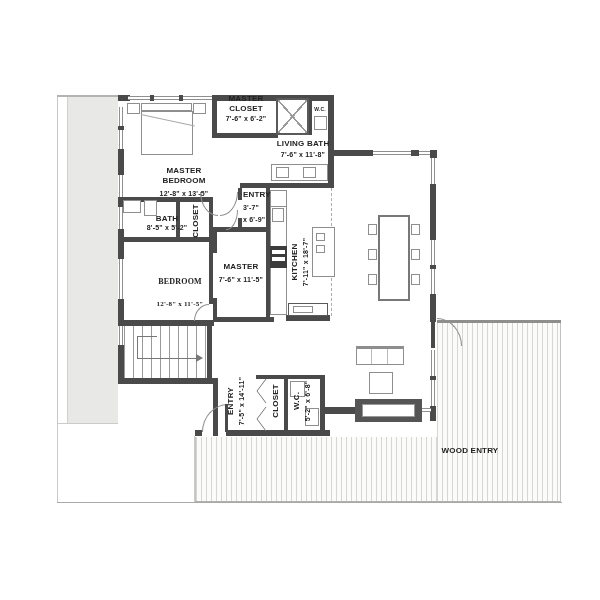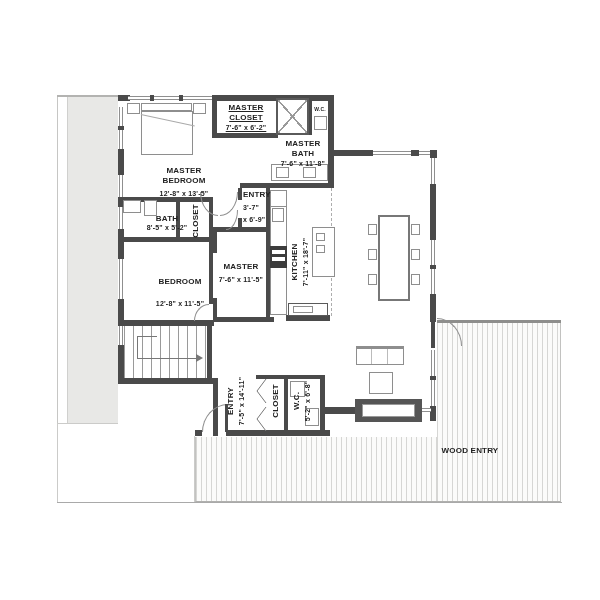--- a/index.html
+++ b/index.html
@@ -164,29 +164,29 @@
   </svg>
 
   <div class="arc" style="left:202px;top:404px;width:26px;height:28px;border-left:1px solid #8f8f8f;border-top:1px solid #8f8f8f;border-top-left-radius:100% 100%;"></div>
   <div class="w" style="left:225px;top:404px;width:3px;height:28px;"></div>
   <div class="arc" style="left:437px;top:318px;width:25px;height:28px;border-right:1px solid #8f8f8f;border-top:1px solid #8f8f8f;border-top-right-radius:100% 100%;"></div>
   <div class="arc" style="left:194px;top:304px;width:15px;height:17px;border-left:1px solid #8f8f8f;border-top:1px solid #8f8f8f;border-top-left-radius:100% 100%;"></div>
   <div class="arc" style="left:226px;top:210px;width:12px;height:20px;border-right:1px solid #8f8f8f;border-bottom:1px solid #8f8f8f;border-bottom-right-radius:100% 100%;"></div>
   <div class="arc" style="left:200px;top:192px;width:18px;height:24px;border-left:1px solid #8f8f8f;border-bottom:1px solid #8f8f8f;border-bottom-left-radius:100% 100%;"></div>
   <div class="arc" style="left:220px;top:192px;width:18px;height:24px;border-right:1px solid #8f8f8f;border-bottom:1px solid #8f8f8f;border-bottom-right-radius:100% 100%;"></div>
 
-  <div class="lbl wrap2" style="left:212px;top:103px;width:68px;text-decoration:underline;">
+  <div class="lbl wrap2" style="left:212px;top:94px;width:68px;">
     <span class="name">MASTER CLOSET</span>
     <span class="dims">7'-6" x 6'-2"</span>
   </div>
   <div class="lbl" style="left:309px;top:106px;width:22px;font-size:5px;">
     <span style="font-size:5px;">W.C.</span>
   </div>
   <div class="lbl wrap2" style="left:272px;top:139px;width:62px;">
-    <span class="name">MASTER BATH</span>
+    <span class="name">LIVING BATH</span>
     <span class="dims">7'-6" x 11'-8"</span>
   </div>
   <div class="lbl wrap2" style="left:138px;top:166px;width:92px;">
     <span class="name">MASTER BEDROOM</span>
     <span class="dims" style="margin-top:5px;">12'-8" x 13'-5"</span>
   </div>
   <div class="lbl" style="left:128px;top:214px;width:78px;">
     <span class="name">BATH</span>
     <span class="dims" style="margin-top:0;">8'-5" x 5'-2"</span>
   </div>
@@ -199,21 +199,21 @@
     <span class="dims" style="margin-top:4px;">x 6'-9"</span>
   </div>
   <div class="lbl" style="left:210px;top:262px;width:62px;">
     <span class="name">MASTER</span>
     <span class="dims" style="margin-top:4px;">7'-6" x 11'-5"</span>
   </div>
   <div class="lbl vlbl" style="left:255px;top:249px;width:96px;height:26px;">
     <span class="name">KITCHEN</span>
     <span class="dims">7'-11" x 18'-7"</span>
   </div>
-  <div class="lbl" style="left:135px;top:277px;width:90px;">
+  <div class="lbl" style="left:135px;top:277px;width:90px;font-family:Liberation Serif, serif;">
     <span class="name">BEDROOM</span>
     <span class="dims" style="margin-top:13px;">12'-8" x 11'-5"</span>
   </div>
   <div class="lbl vlbl" style="left:203px;top:389px;width:70px;height:24px;">
     <span class="name">ENTRY</span>
     <span class="dims">7'-5" x 14'-11"</span>
   </div>
   <div class="lbl vlbl" style="left:247px;top:395px;width:60px;height:12px;">
     <span class="name">CLOSET</span>
   </div>

